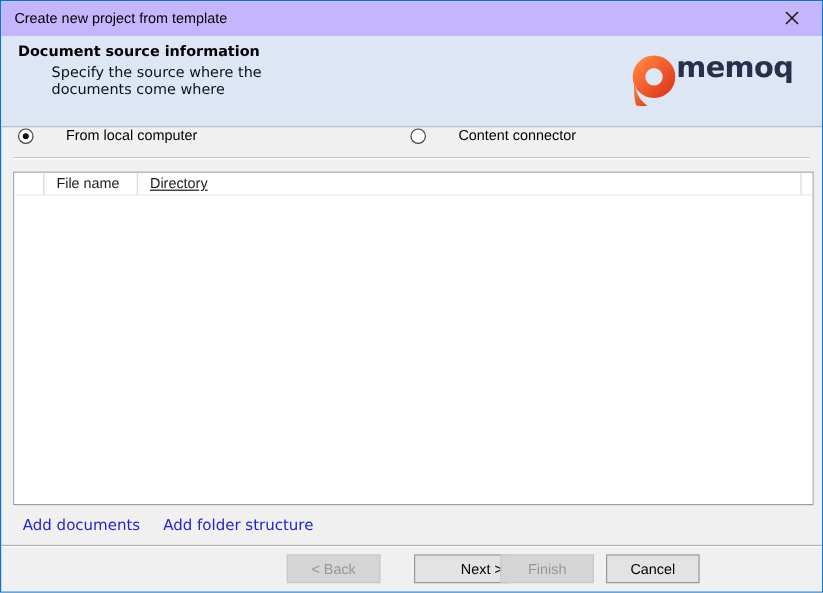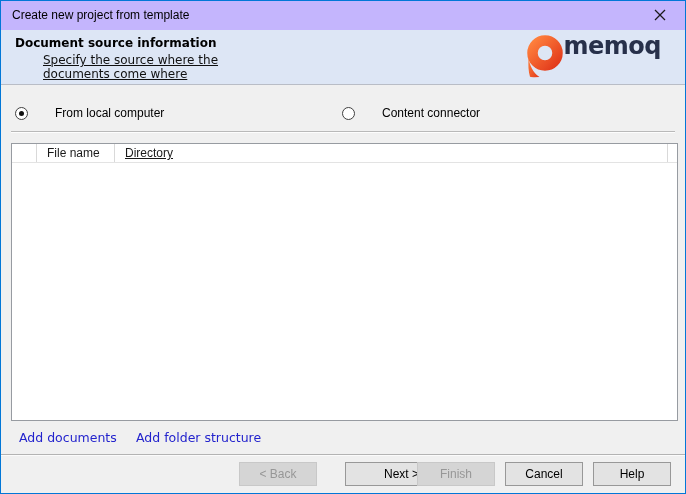--- a/index.html
+++ b/index.html
@@ -25,33 +25,33 @@
     font-size:12px; color:#000;
   }
   .close-btn {
     position:absolute; right:9px; top:5px; width:32px; height:20px;
     display:flex; align-items:center; justify-content:center;
     background:transparent; border:none; cursor:pointer;
   }
 
   
   .header {
-    position:absolute; top:29px; left:0; right:0; height:55px;
+    position:absolute; top:29px; left:0; right:0; height:76px;
     background:#dde6f5;
     border-bottom:1px solid #b9bdc6;
   }
   .header-title {
     position:absolute; left:14px; top:6px;
     font-family:"DejaVu Sans", sans-serif;
     font-weight:bold; font-size:12px; color:#000;
   }
   .header-subtitle {
     position:absolute; left:42px; top:23px;
     font-family:"DejaVu Sans", sans-serif;
-    font-size:12px; line-height:14px; color:#101010;text-decoration:underline;
+    font-size:12px; line-height:14px; color:#101010;
   }
   .logo {
     position:absolute; right:24px; top:50%; transform:translateY(-50%);
     display:flex; align-items:flex-start; gap:1px;
   }
   .logo-text {
     font-family:"DejaVu Sans", sans-serif;
     font-weight:bold; font-size:24px; letter-spacing:-0.5px;
     color:#27304a; line-height:1;
   }
@@ -187,15 +187,14 @@
 
   <a class="link l0">Add documents</a>
   <a class="link l1">Add folder structure</a>
 
   <div class="sep2"></div>
 
   <button class="btn b-back disabled" disabled="">&lt; Back</button>
   <button class="btn b-next">Next &gt;</button>
   <button class="btn b-finish disabled" disabled="">Finish</button>
   <button class="btn b-cancel">Cancel</button>
-  <button class="btn b-help">Help</button>
 
 </div>
 
 </body></html>

